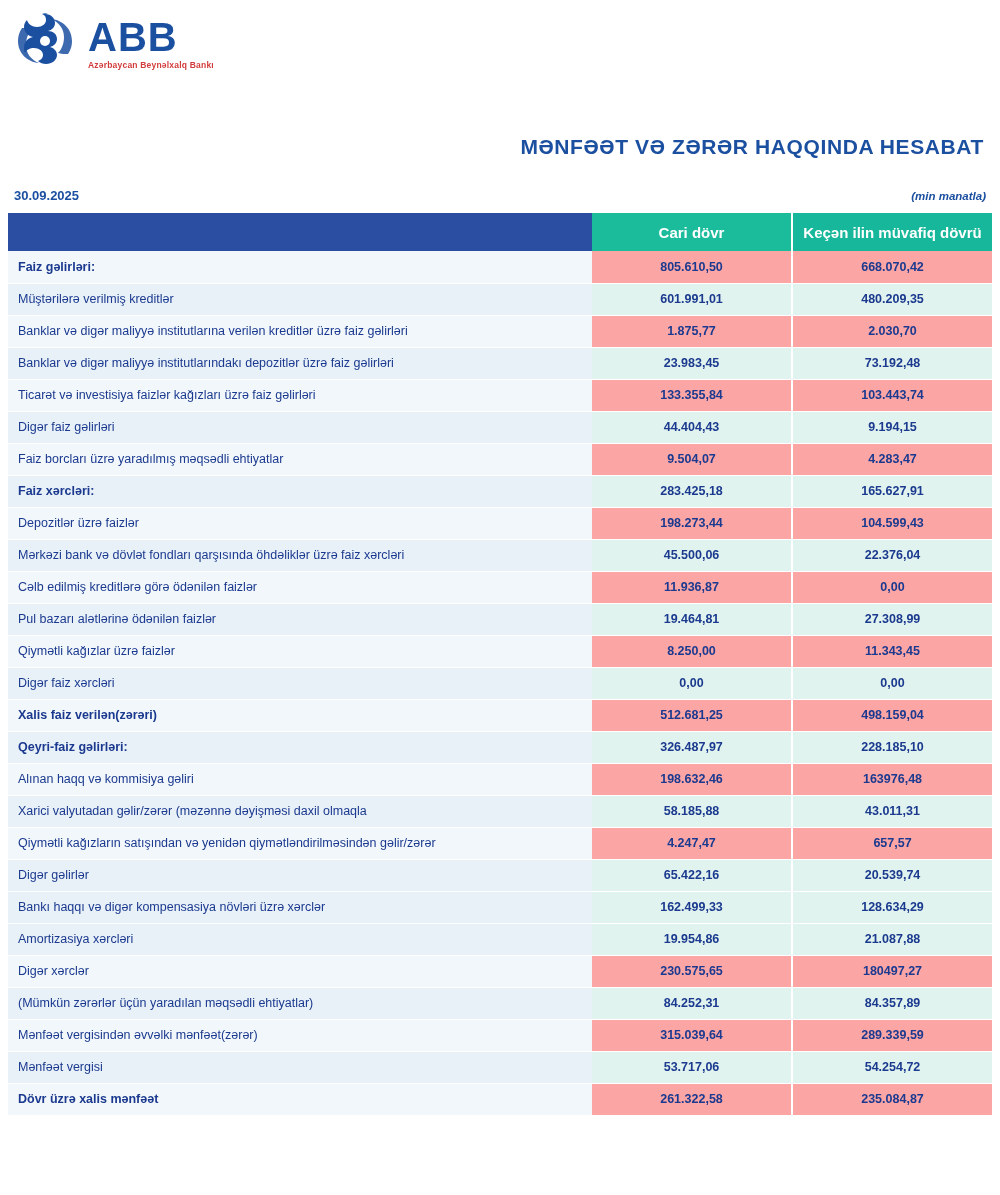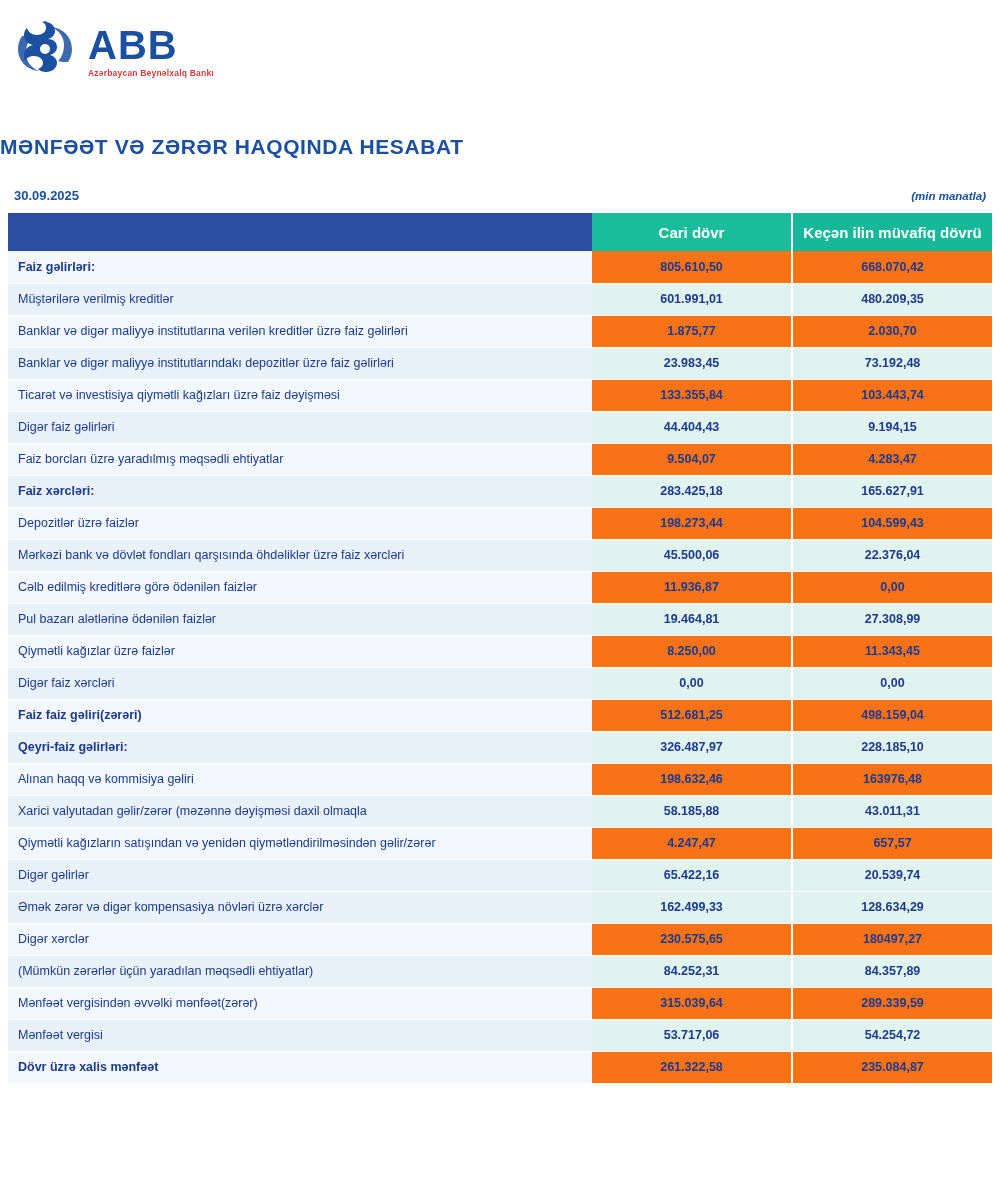--- a/index.html
+++ b/index.html
@@ -14,21 +14,21 @@
     min-height: 1195px;
     position: relative;
     background: #ffffff;
     overflow: hidden;
   }
 
   
   .logo-area {
     position: absolute;
     left: 12px;
-    top: 16px;
+    top: 8px;
     display: flex;
     align-items: center;
     gap: 10px;
   }
   .logo-mark {
     width: 66px;
     height: 66px;
     position: relative;
   }
   .logo-text-wrap {
@@ -51,21 +51,21 @@
     letter-spacing: 0.2px;
     margin-top: 3px;
   }
 
   
   .doc-title {
     position: absolute;
     top: 135px;
     left: 0;
     width: 984px;
-    text-align: left;
+    text-align: right;
     font-size: 21px;
     font-weight: bold;
     color: #1b4fa0;
     letter-spacing: 0.6px;
   }
 
   
   .meta-row {
     position: absolute;
     top: 188px;
@@ -121,21 +121,21 @@
     color: #1b3a8f;
     padding: 0 10px;
     border-bottom: 1px solid #ffffff;
     vertical-align: middle;
   }
   td.label {
     background: #f2f7fb;
     text-align: left;
   }
   td.val {
-    background: #f97316;
+    background: #fca5a5;
     text-align: center;
     font-weight: bold;
     font-size: 13px;
   }
   td.val.prev { border-left: 2px solid #ffffff; }
 
   tr.bold td.label { font-weight: bold; }
   tr.alt td.label { background: #e8f0f8; }
   tr.alt td.val { background: #e1f3ee; }
 </style>
@@ -197,21 +197,21 @@
             <td class="label">Banklar və digər maliyyə institutlarına verilən kreditlər üzrə faiz gəlirləri</td>
             <td class="val cur">1.875,77</td>
             <td class="val prev">2.030,70</td>
           </tr>
           <tr class="row alt">
             <td class="label">Banklar və digər maliyyə institutlarındakı depozitlər üzrə faiz gəlirləri</td>
             <td class="val cur">23.983,45</td>
             <td class="val prev">73.192,48</td>
           </tr>
           <tr class="row">
-            <td class="label">Ticarət və investisiya qiymətli kağızları üzrə faiz dəyişməsi</td>
+            <td class="label">Ticarət və investisiya faizlər kağızları üzrə faiz gəlirləri</td>
             <td class="val cur">133.355,84</td>
             <td class="val prev">103.443,74</td>
           </tr>
           <tr class="row alt">
             <td class="label">Digər faiz gəlirləri</td>
             <td class="val cur">44.404,43</td>
             <td class="val prev">9.194,15</td>
           </tr>
           <tr class="row">
             <td class="label">Faiz borcları üzrə yaradılmış məqsədli ehtiyatlar</td>
@@ -247,21 +247,21 @@
             <td class="label">Qiymətli kağızlar üzrə faizlər</td>
             <td class="val cur">8.250,00</td>
             <td class="val prev">11.343,45</td>
           </tr>
           <tr class="row alt">
             <td class="label">Digər faiz xərcləri</td>
             <td class="val cur">0,00</td>
             <td class="val prev">0,00</td>
           </tr>
           <tr class="row bold">
-            <td class="label">Faiz faiz gəliri(zərəri)</td>
+            <td class="label">Xalis faiz verilən(zərəri)</td>
             <td class="val cur">512.681,25</td>
             <td class="val prev">498.159,04</td>
           </tr>
           <tr class="row bold alt">
             <td class="label">Qeyri-faiz gəlirləri:</td>
             <td class="val cur">326.487,97</td>
             <td class="val prev">228.185,10</td>
           </tr>
           <tr class="row">
             <td class="label">Alınan haqq və kommisiya gəliri</td>
@@ -277,23 +277,28 @@
             <td class="label">Qiymətli kağızların satışından və yenidən qiymətləndirilməsindən gəlir/zərər</td>
             <td class="val cur">4.247,47</td>
             <td class="val prev">657,57</td>
           </tr>
           <tr class="row alt">
             <td class="label">Digər gəlirlər</td>
             <td class="val cur">65.422,16</td>
             <td class="val prev">20.539,74</td>
           </tr>
           <tr class="row alt">
-            <td class="label">Əmək zərər və digər kompensasiya növləri üzrə xərclər</td>
+            <td class="label">Bankı haqqı və digər kompensasiya növləri üzrə xərclər</td>
             <td class="val cur">162.499,33</td>
             <td class="val prev">128.634,29</td>
+          </tr>
+          <tr class="row alt">
+            <td class="label">Amortizasiya xərcləri</td>
+            <td class="val cur">19.954,86</td>
+            <td class="val prev">21.087,88</td>
           </tr>
           <tr class="row">
             <td class="label">Digər xərclər</td>
             <td class="val cur">230.575,65</td>
             <td class="val prev">180497,27</td>
           </tr>
           <tr class="row alt">
             <td class="label">(Mümkün zərərlər üçün yaradılan məqsədli ehtiyatlar)</td>
             <td class="val cur">84.252,31</td>
             <td class="val prev">84.357,89</td>

